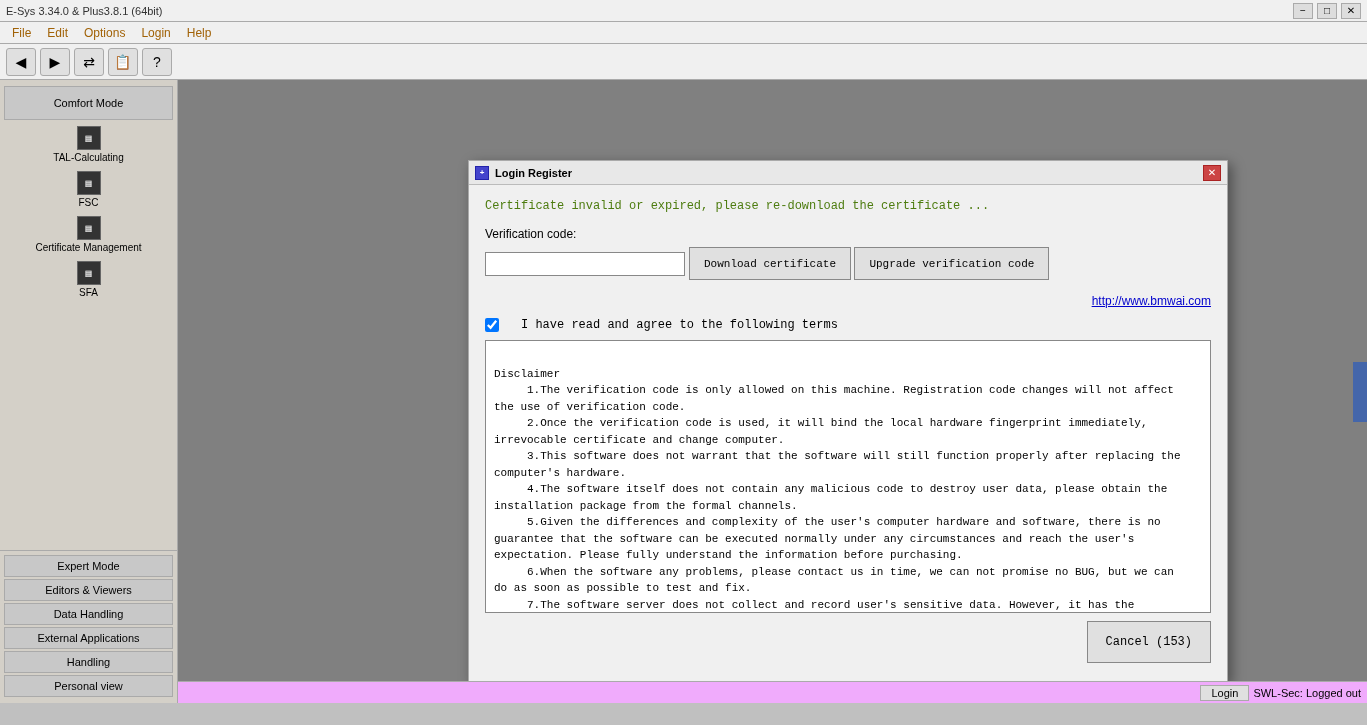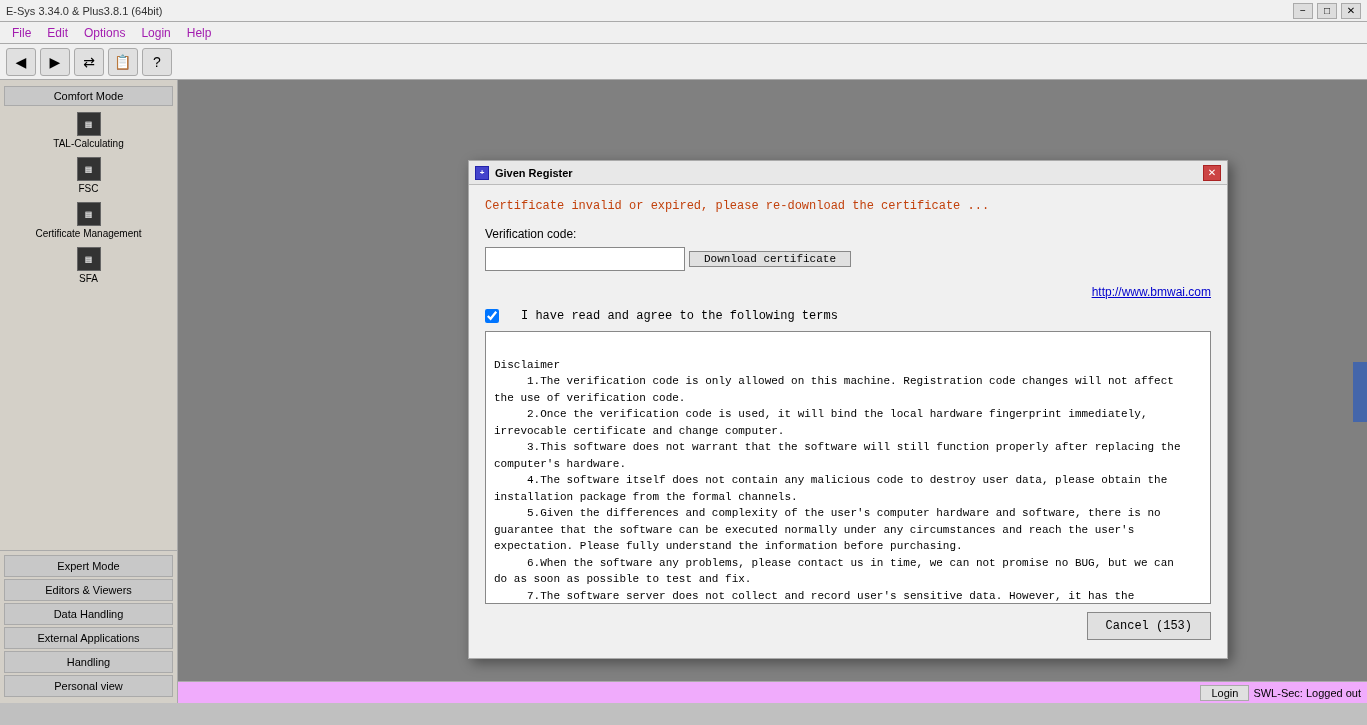--- a/index.html
+++ b/index.html
@@ -52,21 +52,21 @@
       height: 22px;
       display: flex;
       align-items: center;
       padding: 0 4px;
       border-bottom: 1px solid #aaa;
     }
     .menu-item {
       padding: 2px 8px;
       font-size: 12px;
       cursor: pointer;
-      color: #a21caf;
+      color: #a16207;
     }
 
     
     .toolbar {
       background: #f0f0f0;
       height: 36px;
       display: flex;
       align-items: center;
       padding: 0 6px;
       gap: 4px;
@@ -97,21 +97,21 @@
       background: #d4d0c8;
       border-right: 1px solid #aaa;
       display: flex;
       flex-direction: column;
       padding: 4px 0;
     }
     .sidebar-mode {
       background: #c8c8c8;
       border: 1px solid #aaa;
       margin: 2px 4px;
-      padding: 3px 6px;
+      padding: 10px 6px;
       text-align: center;
       font-size: 11px;
       cursor: pointer;
     }
     .sidebar-item {
       display: flex;
       flex-direction: column;
       align-items: center;
       padding: 4px 2px;
       cursor: pointer;
@@ -225,21 +225,21 @@
       font-size: 10px;
       cursor: pointer;
       display: flex;
       align-items: center;
       justify-content: center;
     }
     .dialog-body {
       padding: 14px 16px;
     }
     .error-msg {
-      color: #c2410c;
+      color: #4d7c0f;
       font-family: 'Courier New', monospace;
       font-size: 12px;
       margin-bottom: 14px;
     }
     .verification-row {
       display: flex;
       align-items: center;
       gap: 0;
       margin-bottom: 14px;
       flex-wrap: wrap;
@@ -253,21 +253,21 @@
     .verification-input {
       width: 200px;
       height: 24px;
       border: 1px solid #888;
       background: white;
       padding: 2px 4px;
       font-size: 11px;
       margin-right: 4px;
     }
     .dialog-btn {
-      height: 16px;
+      height: 33px;
       padding: 0 14px;
       border: 1px solid #888;
       background: #e0e0e0;
       cursor: pointer;
       font-size: 11px;
       font-family: 'Courier New', monospace;
     }
     .dialog-link {
       display: block;
       text-align: right;
@@ -308,21 +308,21 @@
       overflow-y: auto;
       height: 100%;
       padding-right: 20px;
     }
     .dialog-footer {
       display: flex;
       justify-content: flex-end;
       padding: 4px 0 4px 0;
     }
     .cancel-btn {
-      height: 28px;
+      height: 42px;
       padding: 0 18px;
       border: 1px solid #888;
       background: #e0e0e0;
       cursor: pointer;
       font-size: 12px;
       font-family: 'Courier New', monospace;
     }
 
     .sidebar-flex-bottom {
       margin-top: auto;
@@ -403,33 +403,34 @@
       <div class="sidebar-bottom-item">Personal view</div>
     </div>
   </div>
 
   <div class="content-area">
 
     <div class="dialog">
       <div class="dialog-title-bar">
         <div class="dialog-title">
           <div class="dialog-title-icon">+</div>
-          <span>Given Register</span>
+          <span>Login Register</span>
         </div>
         <div class="dialog-close">✕</div>
       </div>
 
       <div class="dialog-body">
         <div class="error-msg">Certificate  invalid or expired, please re-download the certificate ...</div>
 
         <div class="verification-row">
           <div class="verification-label">Verification code:</div>
           <input class="verification-input" type="text" value="" style="">
           <button class="dialog-btn">Download certificate</button>
           &nbsp;
+          <button class="dialog-btn">Upgrade verification code</button>
         </div>
 
         <div class="dialog-link">http://www.bmwai.com</div>
 
         <div class="checkbox-row">
           <input type="checkbox" checked="" style="">
           <span class="checkbox-label">I have read and agree to the following terms</span>
         </div>
 
         <div class="disclaimer-box">

